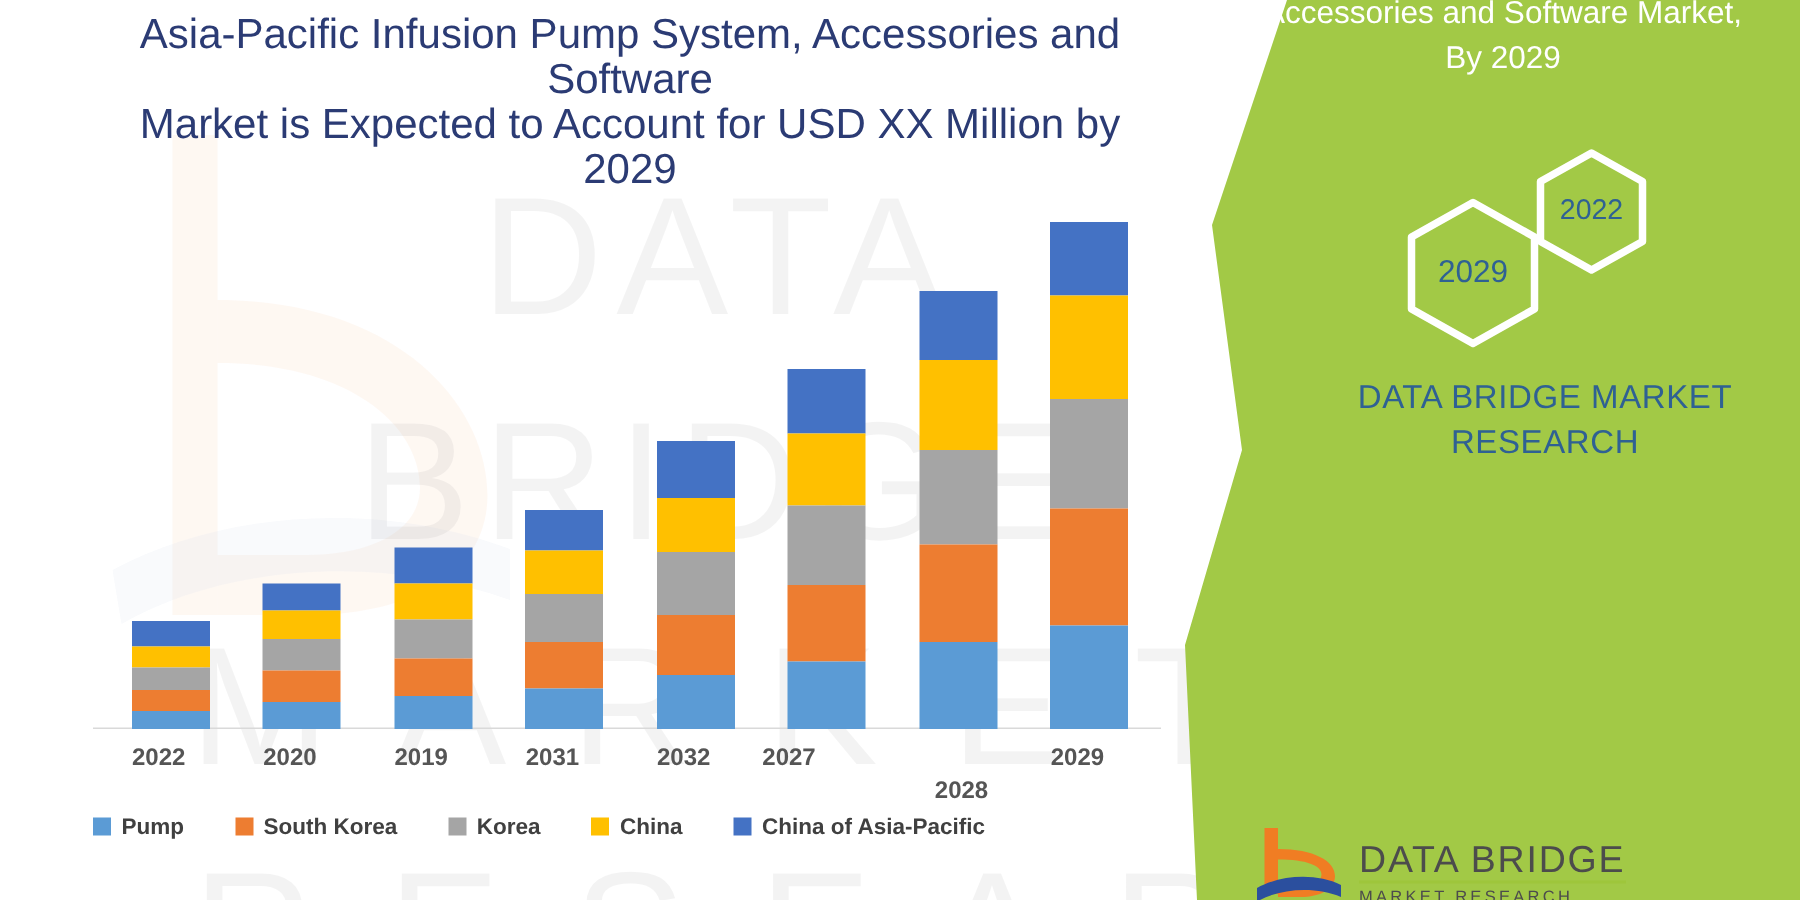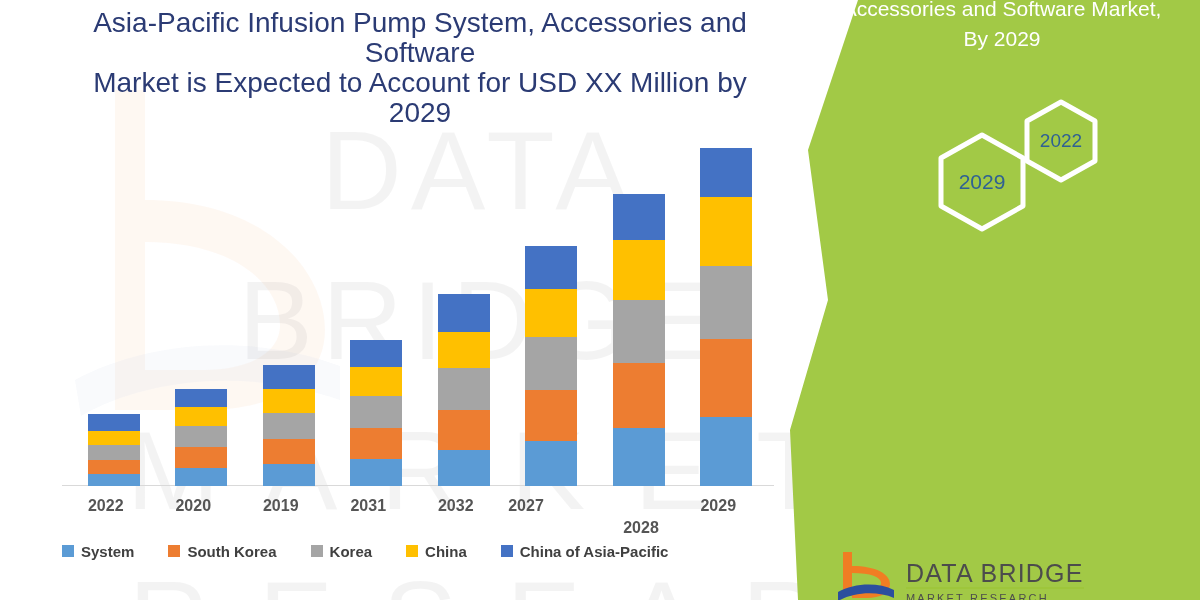--- a/index.html
+++ b/index.html
@@ -310,21 +310,21 @@
       <div class="xlabel" style="left: 178.75px;">2019</div>
       <div class="xlabel" style="left: 266.25px;">2031</div>
       <div class="xlabel" style="left: 353.75px;">2032</div>
       <div class="xlabel" style="left: 424px;">2027</div>
       <div class="xlabel" style="left: 539px; margin-top: 22px;">2028</div>
       <div class="xlabel" style="left: 616.25px;">2029</div>
     </div>
   <div class="legend" id="legend">
       <div class="legend-item">
         <span class="legend-swatch" style="background: rgb(91, 155, 213);"></span>
-        <span class="legend-label">System</span>
+        <span class="legend-label">Pump</span>
       </div>
       <div class="legend-item">
         <span class="legend-swatch" style="background: rgb(237, 125, 49);"></span>
         <span class="legend-label">South Korea</span>
       </div>
       <div class="legend-item">
         <span class="legend-swatch" style="background: rgb(165, 165, 165);"></span>
         <span class="legend-label">Korea</span>
       </div>
       <div class="legend-item">
@@ -344,20 +344,21 @@
   <svg class="hex-wrap hex-2029" width="104" height="104" viewBox="0 0 104 104">
     <polygon points="52,5 93,28 93,76 52,99 11,76 11,28" fill="none" stroke="#ffffff" stroke-width="5" stroke-linejoin="round"></polygon>
   </svg>
   <div class="hex-label hex-label-2029">2029</div>
 
   <svg class="hex-wrap hex-2022" width="86" height="86" viewBox="0 0 86 86">
     <polygon points="43,4 77,23 77,63 43,82 9,63 9,23" fill="none" stroke="#ffffff" stroke-width="5" stroke-linejoin="round"></polygon>
   </svg>
   <div class="hex-label hex-label-2022">2022</div>
 
+  <div class="brand-text">DATA BRIDGE MARKET RESEARCH</div>
 
   <div class="logo-block">
     <svg class="logo-mark" viewBox="0 0 56 48">
       <path d="M5 0 L14 0 L14 44 L5 44 Z" fill="#f07d23"></path>
       <path d="M14 14 C38 14 52 22 52 32 C52 41 42 46 29 46 L14 46 L14 38 L29 38 C37 38 43 36 43 31 C43 25 33 21 14 21 Z" fill="#f07d23"></path>
       <path d="M0 40 C16 31 40 30 56 38 L56 46 C40 39 17 40 2 48 L0 48 Z" fill="#2b4f9e"></path>
     </svg>
     <div class="logo-wordmark">
       <div class="logo-name">DATA BRIDGE</div>
       <div class="logo-sub">MARKET RESEARCH</div>

